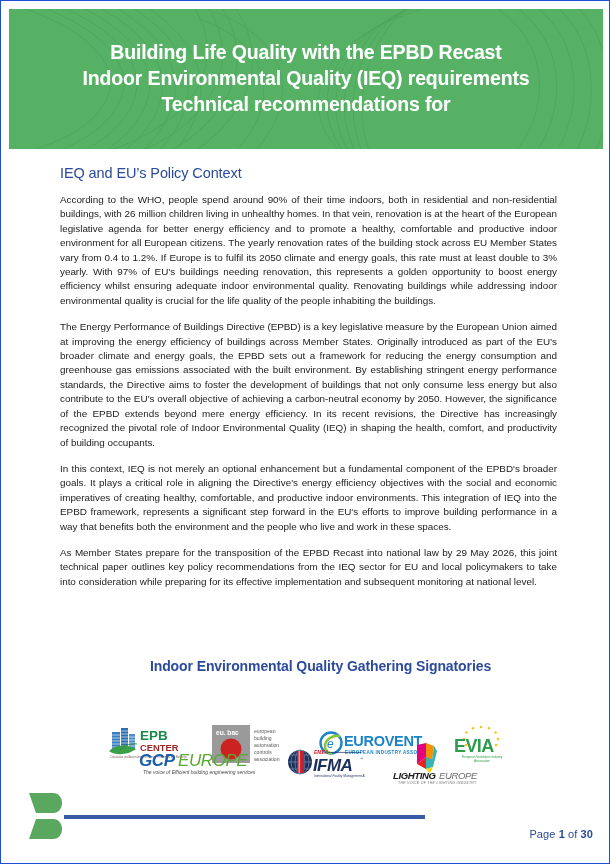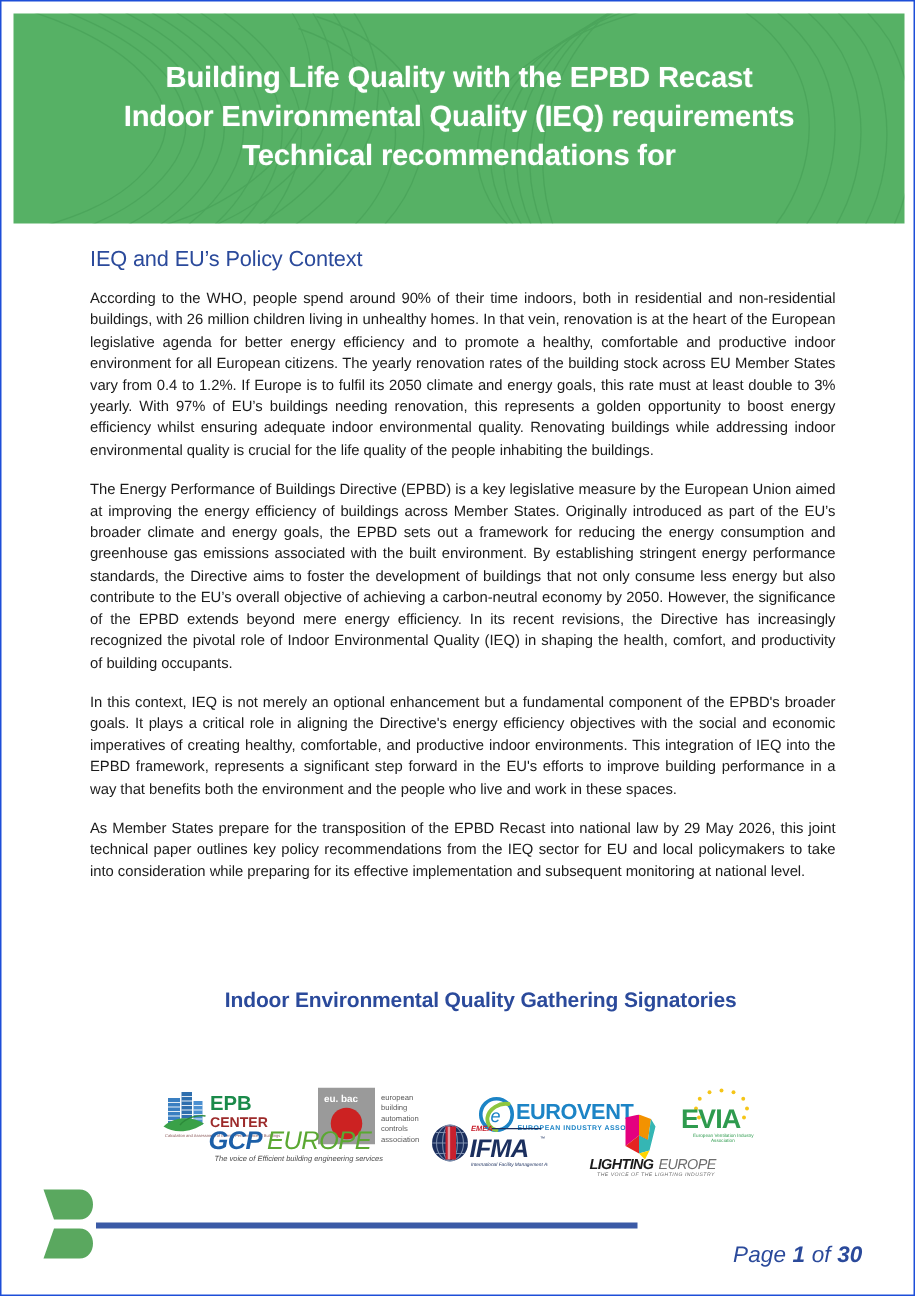--- a/index.html
+++ b/index.html
@@ -125,26 +125,25 @@
   .footer-rule {
     position: absolute;
     left: 55px;
     top: 26px;
     width: 361px;
     height: 4px;
     background: #3b5aa6;
   }
   .footer-page {
     position: absolute;
-    right: 28px;
+    right: 10px;
     top: 39px;
-    font-size: 15px;
+    font-size: 11px;
     color: #2b4a9b;
     letter-spacing: 0.1px;
-    font-style: italic;
   }
   .footer-page b { font-weight: bold; }
 </style>
 </head>
 <body>
 
 <div class="page">
 
   <div class="banner">
     <svg class="banner-svg" viewBox="0 0 594 140" preserveAspectRatio="none">

